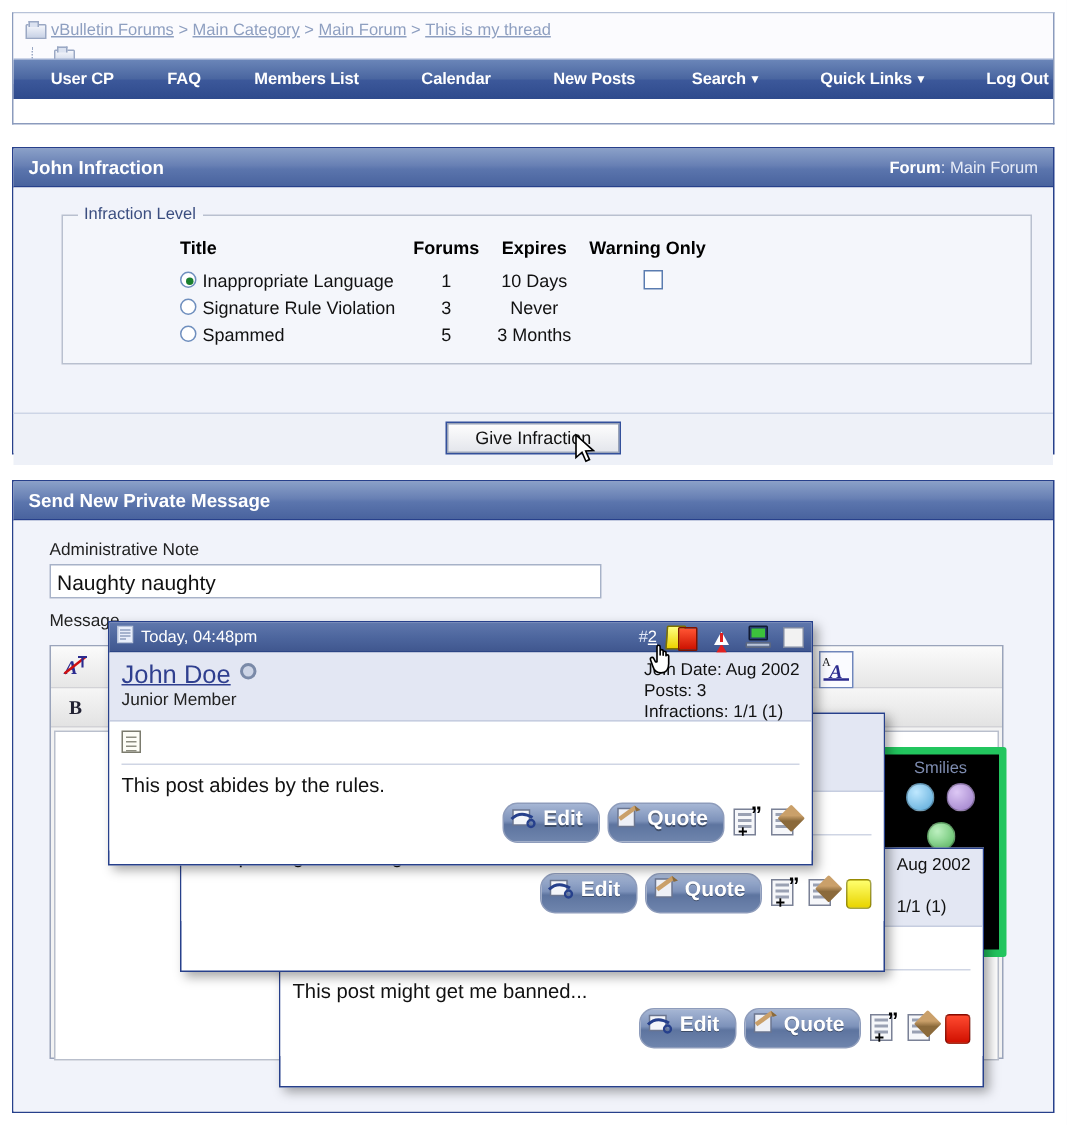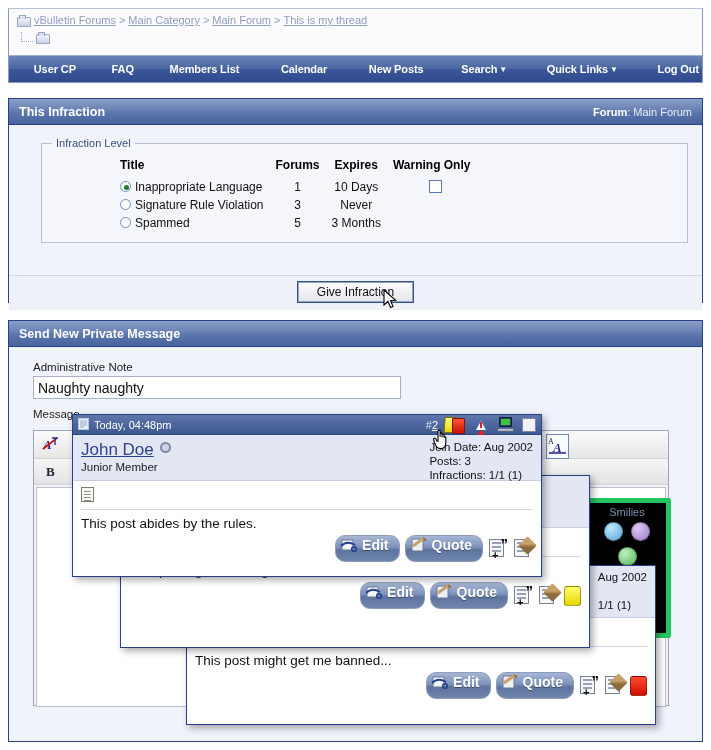--- a/index.html
+++ b/index.html
@@ -54,21 +54,21 @@
     line-height: 13px;
   }
   .wb-l1 { color:#a6b2cc; font-weight:bold; font-size:11px; }
   .wb-l2 { color:#596070; font-size:11px; }
   .wb-time { color:#a6b2cc; }
   .wb-l3 { color:#2f3440; font-size:11px; }
   .wb-pm { color:#5f6f94; text-decoration:underline; }
   .wb-b { font-weight:bold; }
 
   .navbar {
-    position:absolute; left:0; bottom:0; width:100%; height: 27px;
+    position:absolute; left:0; bottom:16px; width:100%; height: 27px;
     background: linear-gradient(#6a85b8 0%, #4a66a0 48%, #3c589a 52%, #2e4a8c 100%);
     border-top:1px solid #9fb0d2;
     display:flex; align-items:center;
   }
   .nav-item {
     color:#ffffff; font-size:11px; font-weight:bold; white-space:nowrap;
     padding: 0 3px; cursor:pointer; letter-spacing:-0.1px;
   }
   .nav-arrow { font-size:8px; margin-left:2px; vertical-align:1px; }
 
@@ -288,21 +288,21 @@
       <div class="nav-item"><span>Search</span><span class="nav-arrow">▼</span></div>
       <div style="width:34px"></div>
       <div class="nav-item"><span>Quick Links</span><span class="nav-arrow">▼</span></div>
       <div style="width:34px"></div>
       <div class="nav-item">Log Out</div>
     </div>
   </div>
 
   <div class="panel" style="left:8px; top:98px; width:695px; height:205px;">
     <div class="panel-head">
-      <div class="panel-title">This Infraction</div>
+      <div class="panel-title">John Infraction</div>
       <div class="panel-head-right"><b>Forum</b><span>: </span><span>Main Forum</span></div>
     </div>
     <div class="panel-body" style="height:150px; padding:4px 8px;">
       <fieldset class="fieldset">
         <legend>Infraction Level</legend>
         <table class="inf">
           <thead>
             <tr>
               <th>Title</th>
               <th class="c">Forums</th>

